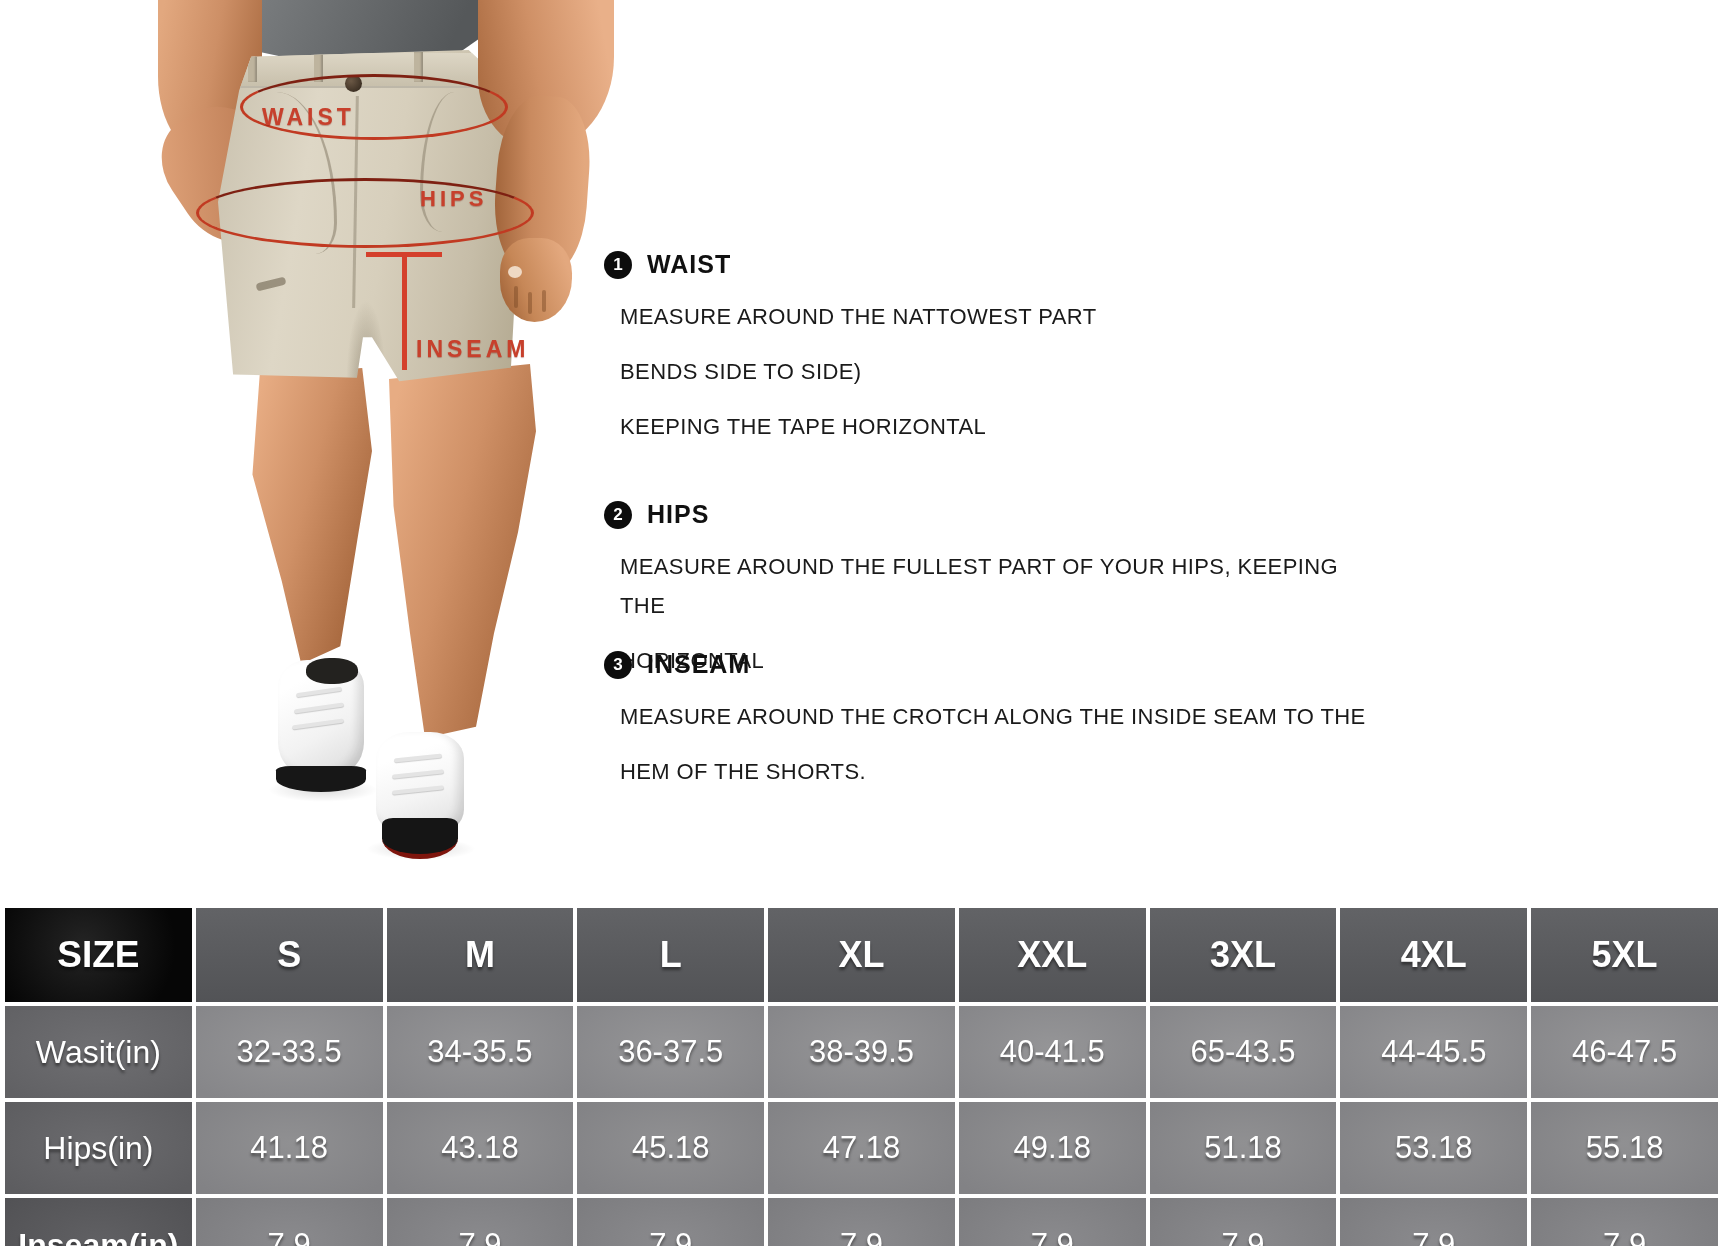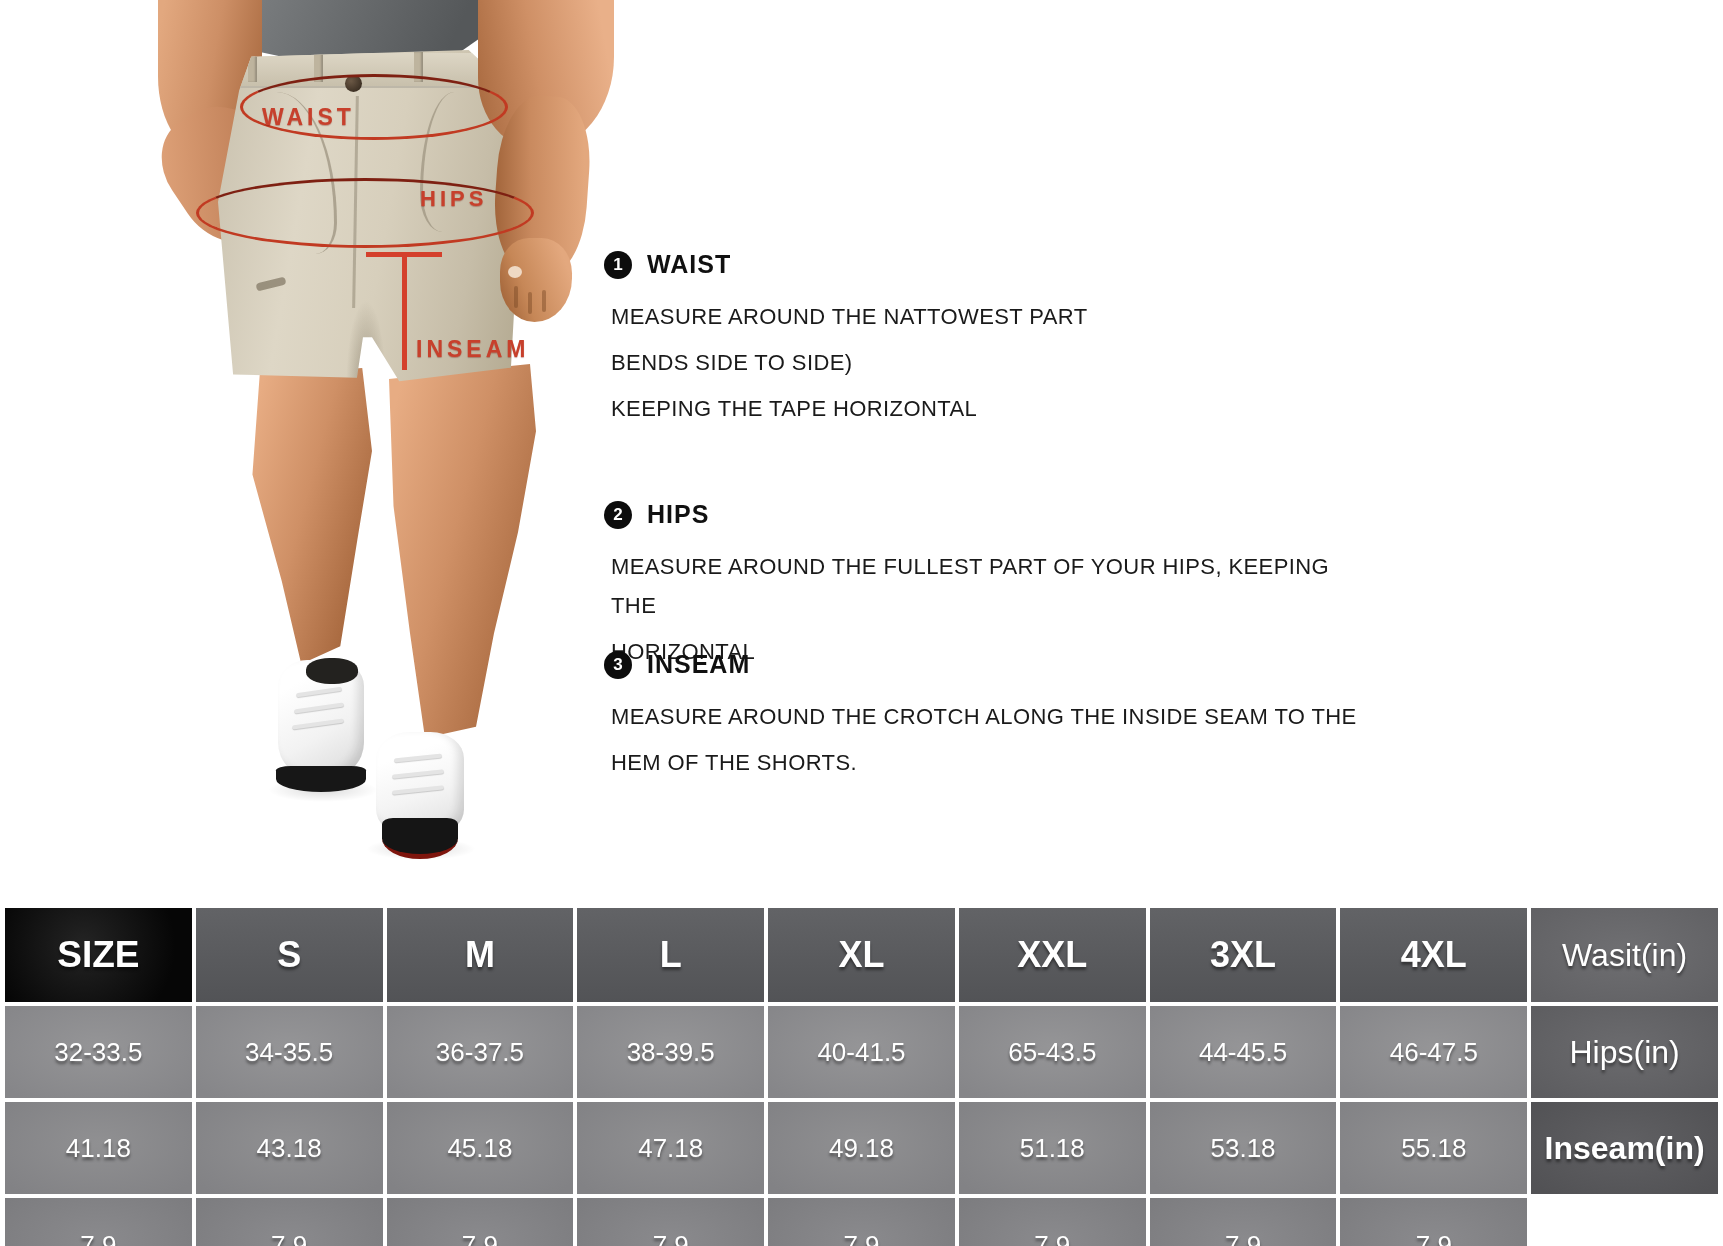--- a/index.html
+++ b/index.html
@@ -95,36 +95,36 @@
 
   
   .instructions{position:absolute;left:604px;top:0;width:780px;height:820px;}
   .inst{position:absolute;left:0;width:780px;}
   .inst-1{top:250px;} .inst-2{top:500px;} .inst-3{top:650px;}
   .inst-head{display:flex;align-items:center;gap:15px;margin:0 0 18px 0;}
   .num-badge{width:28px;height:28px;border-radius:50%;background:#0c0c0c;color:#fff;
          display:inline-flex;align-items:center;justify-content:center;
          font-size:17px;font-weight:bold;flex:0 0 auto;}
   .inst-title{font-size:25px;font-weight:bold;color:#101010;letter-spacing:1px;}
-  .inst p{margin:7px;font-size:22px;line-height:39px;color:#1a1a1a;letter-spacing:.4px;}
+  .inst p{margin:16px;font-size:22px;line-height:39px;color:#1a1a1a;letter-spacing:.4px;}
 
   
   .size-table{position:absolute;left:0;top:904px;width:1723px;height:388px;background:#fff;
          display:grid;grid-template-columns:repeat(9,1fr);grid-template-rows:94px 92px 92px 94px;
          gap:4px;padding:4px 5px 0 5px;box-sizing:border-box;}
   .cell{display:flex;align-items:center;justify-content:center;color:#fff;
          text-shadow:0 3px 3px rgba(0,0,0,.45);}
   .h-size{background:radial-gradient(circle at 42% 40%,#242424 0%,#060606 75%);
          font-size:37px;font-weight:bold;}
   .h-cell{background:linear-gradient(180deg,#626366,#525356);font-size:36px;font-weight:bold;}
   .r-label{font-size:32px;}
   .r1l{background:radial-gradient(ellipse at 50% 45%,#6f6f72,#616164 90%);}
   .r2l{background:radial-gradient(ellipse at 50% 45%,#6b6b6e,#5d5d60 90%);}
   .r3l{background:radial-gradient(ellipse at 50% 45%,#606063,#525255 90%);font-weight:bold;}
-  .v-cell{font-size:26px;}
+  .v-cell{font-size:31px;}
   .v1{background:radial-gradient(ellipse at 50% 45%,#959597,#868689 90%);}
   .v2{background:radial-gradient(ellipse at 50% 45%,#909092,#828285 90%);}
   .v3{background:radial-gradient(ellipse at 50% 45%,#8a8a8d,#7c7c7f 90%);}
 </style>
 </head>
 <body>
 
 <div class="page">
 
   <div class="figure">
@@ -213,20 +213,21 @@
 
   <div class="size-table">
     <div class="cell h-size">SIZE</div>
     <div class="cell h-cell">S</div>
     <div class="cell h-cell">M</div>
     <div class="cell h-cell">L</div>
     <div class="cell h-cell">XL</div>
     <div class="cell h-cell">XXL</div>
     <div class="cell h-cell">3XL</div>
     <div class="cell h-cell">4XL</div>
+    <div class="cell h-cell">5XL</div>
 
     <div class="cell r-label r1l">Wasit(in)</div>
     <div class="cell v-cell v1">32-33.5</div>
     <div class="cell v-cell v1">34-35.5</div>
     <div class="cell v-cell v1">36-37.5</div>
     <div class="cell v-cell v1">38-39.5</div>
     <div class="cell v-cell v1">40-41.5</div>
     <div class="cell v-cell v1">65-43.5</div>
     <div class="cell v-cell v1">44-45.5</div>
     <div class="cell v-cell v1">46-47.5</div>

